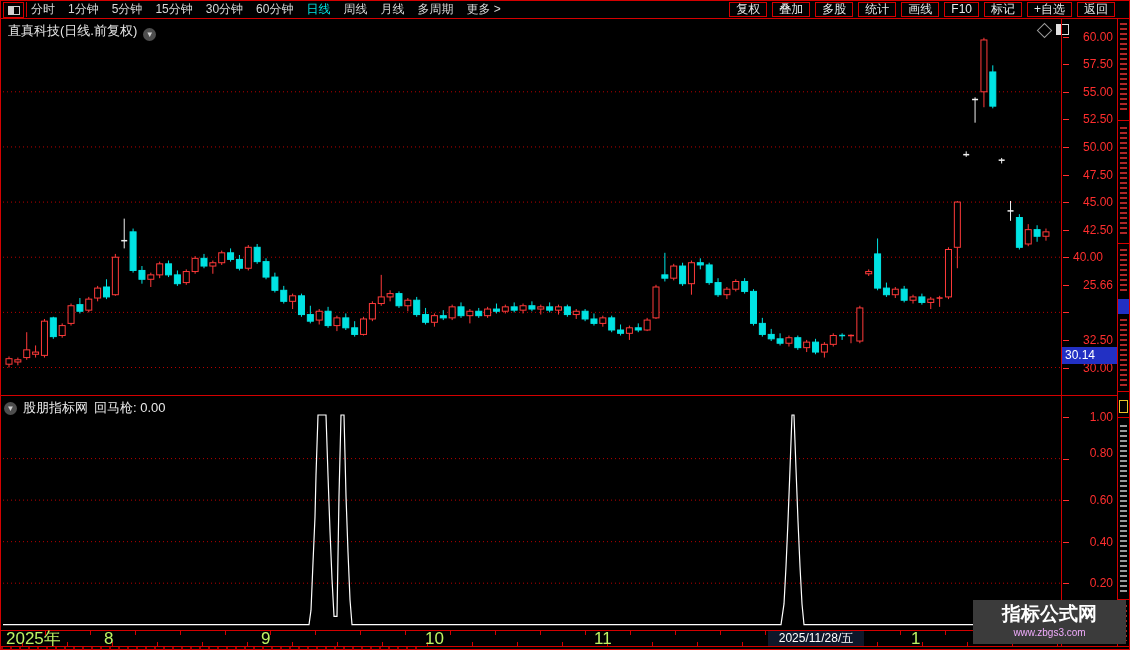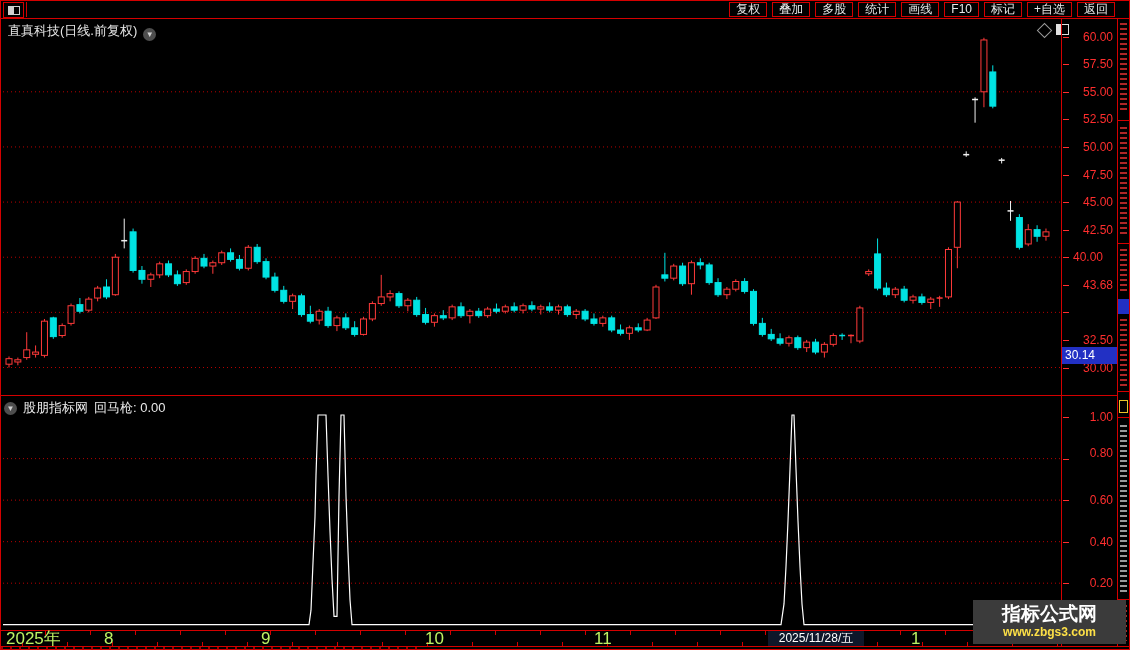--- a/index.html
+++ b/index.html
@@ -54,34 +54,47 @@
   .strip-txt{position:absolute;left:2px;width:7px;
      background:repeating-linear-gradient(180deg,rgba(205,45,45,.85) 0 2px,transparent 2px 5px);}
   .strip-txt.gray{background:repeating-linear-gradient(180deg,rgba(205,205,205,.75) 0 2px,transparent 2px 5px);}
   .strip-div{position:absolute;left:0;width:11px;height:1px;background:#d40000;}
   #strip-blue{position:absolute;left:0;top:280px;width:11px;height:15px;background:#2230c4;}
   #strip-yellow{position:absolute;left:1px;top:381px;width:7px;height:11px;border:1px solid #e8c32a;}
   
   #watermark{left:973px;top:600px;width:153px;height:44px;background:#3b3b3b;z-index:50;
      display:flex;flex-direction:column;justify-content:center;align-items:center;}
   #wm1{color:#fff;font-size:19px;font-weight:bold;line-height:21px;}
-  #wm2{color:#fde047;font-size:12px;line-height:17px;font-weight:bold;}
+  #wm2{color:#f0abfc;font-size:10px;line-height:17px;}
 </style>
 </head>
 <body>
 
 <div id="frame" class="abs"></div>
 
 <div id="toolbar" class="abs">
   <div id="tb-icon-box" class="abs">
       <div id="tb-icon" class="abs">
         <div></div>
       </div>
     </div>
   <div id="tb-sep" class="abs"></div>
+  <div id="periods" class="abs">
+      <span class="period">分时</span>
+      <span class="period">1分钟</span>
+      <span class="period">5分钟</span>
+      <span class="period">15分钟</span>
+      <span class="period">30分钟</span>
+      <span class="period">60分钟</span>
+      <span class="period active">日线</span>
+      <span class="period">周线</span>
+      <span class="period">月线</span>
+      <span class="period">多周期</span>
+      <span class="period">更多 &gt;</span>
+    </div>
   <div id="rbtns" class="abs">
       <div class="tbtn">复权</div>
       <div class="tbtn">叠加</div>
       <div class="tbtn">多股</div>
       <div class="tbtn">统计</div>
       <div class="tbtn">画线</div>
       <div class="tbtn">F10</div>
       <div class="tbtn">标记</div>
       <div class="tbtn">+自选</div>
       <div class="tbtn">返回</div>
@@ -368,21 +381,21 @@
     <div class="ylab" style="top: 139.94px;">50.00</div>
     <div class="ytick" style="top: 146.94px;"></div>
     <div class="ylab" style="top: 167.51px;">47.50</div>
     <div class="ytick" style="top: 174.51px;"></div>
     <div class="ylab" style="top: 195.08px;">45.00</div>
     <div class="ytick" style="top: 202.08px;"></div>
     <div class="ylab" style="top: 222.65px;">42.50</div>
     <div class="ytick" style="top: 229.65px;"></div>
     <div class="ylab" style="top: 250.22px; text-align: center;">40.00</div>
     <div class="ytick" style="top: 257.22px;"></div>
-    <div class="ylab" style="top: 277.79px;">43.68</div>
+    <div class="ylab" style="top: 277.79px;">25.66</div>
     <div class="ytick" style="top: 284.79px;"></div>
     <div class="ylab" style="top: 305.36px; padding-left: 48px;">35.00</div>
     <div class="ytick" style="top: 312.36px;"></div>
     <div class="ylab" style="top: 332.93px;">32.50</div>
     <div class="ytick" style="top: 339.93px;"></div>
     <div class="ylab" style="top: 360.5px;">30.00</div>
     <div class="ytick" style="top: 367.5px;"></div>
   </div>
 <div id="yaxis-ind">
     <div class="ylab" style="top: 410.1px;">1.00</div>

